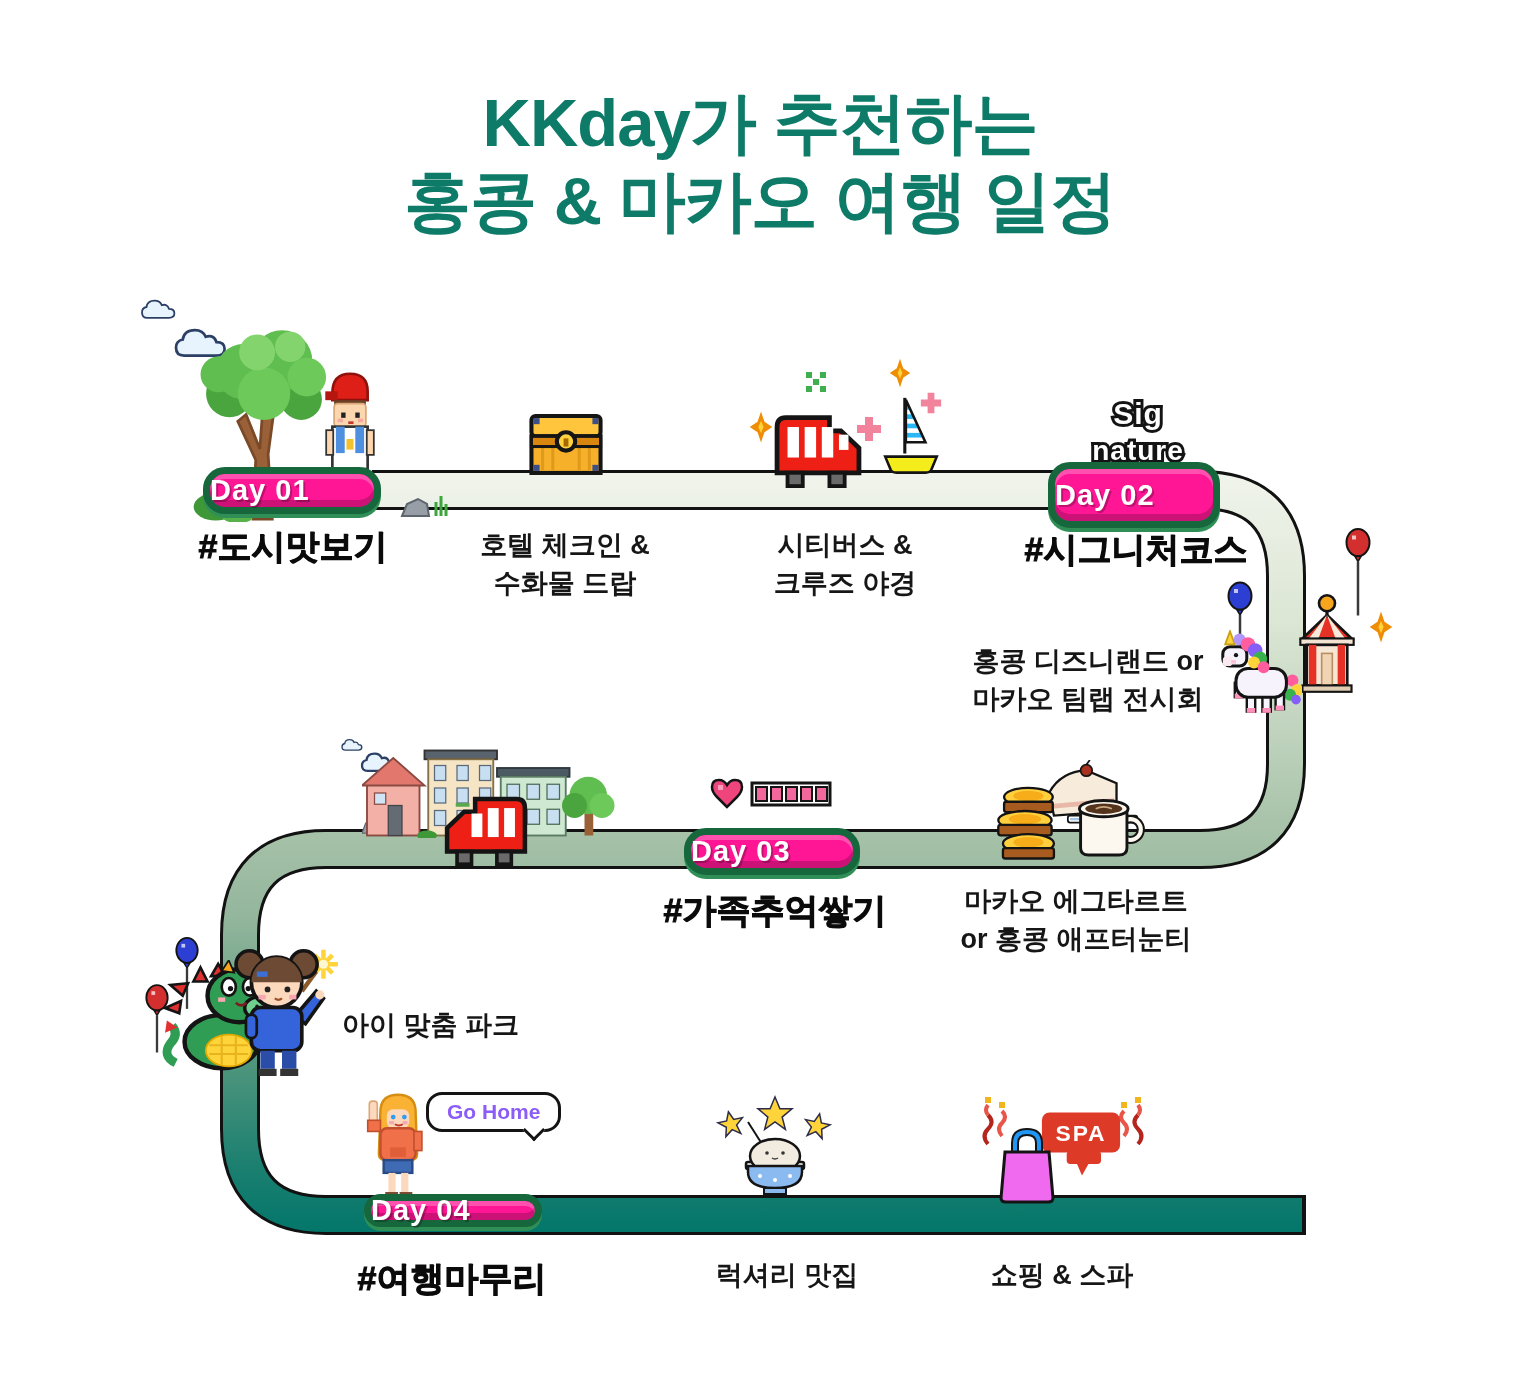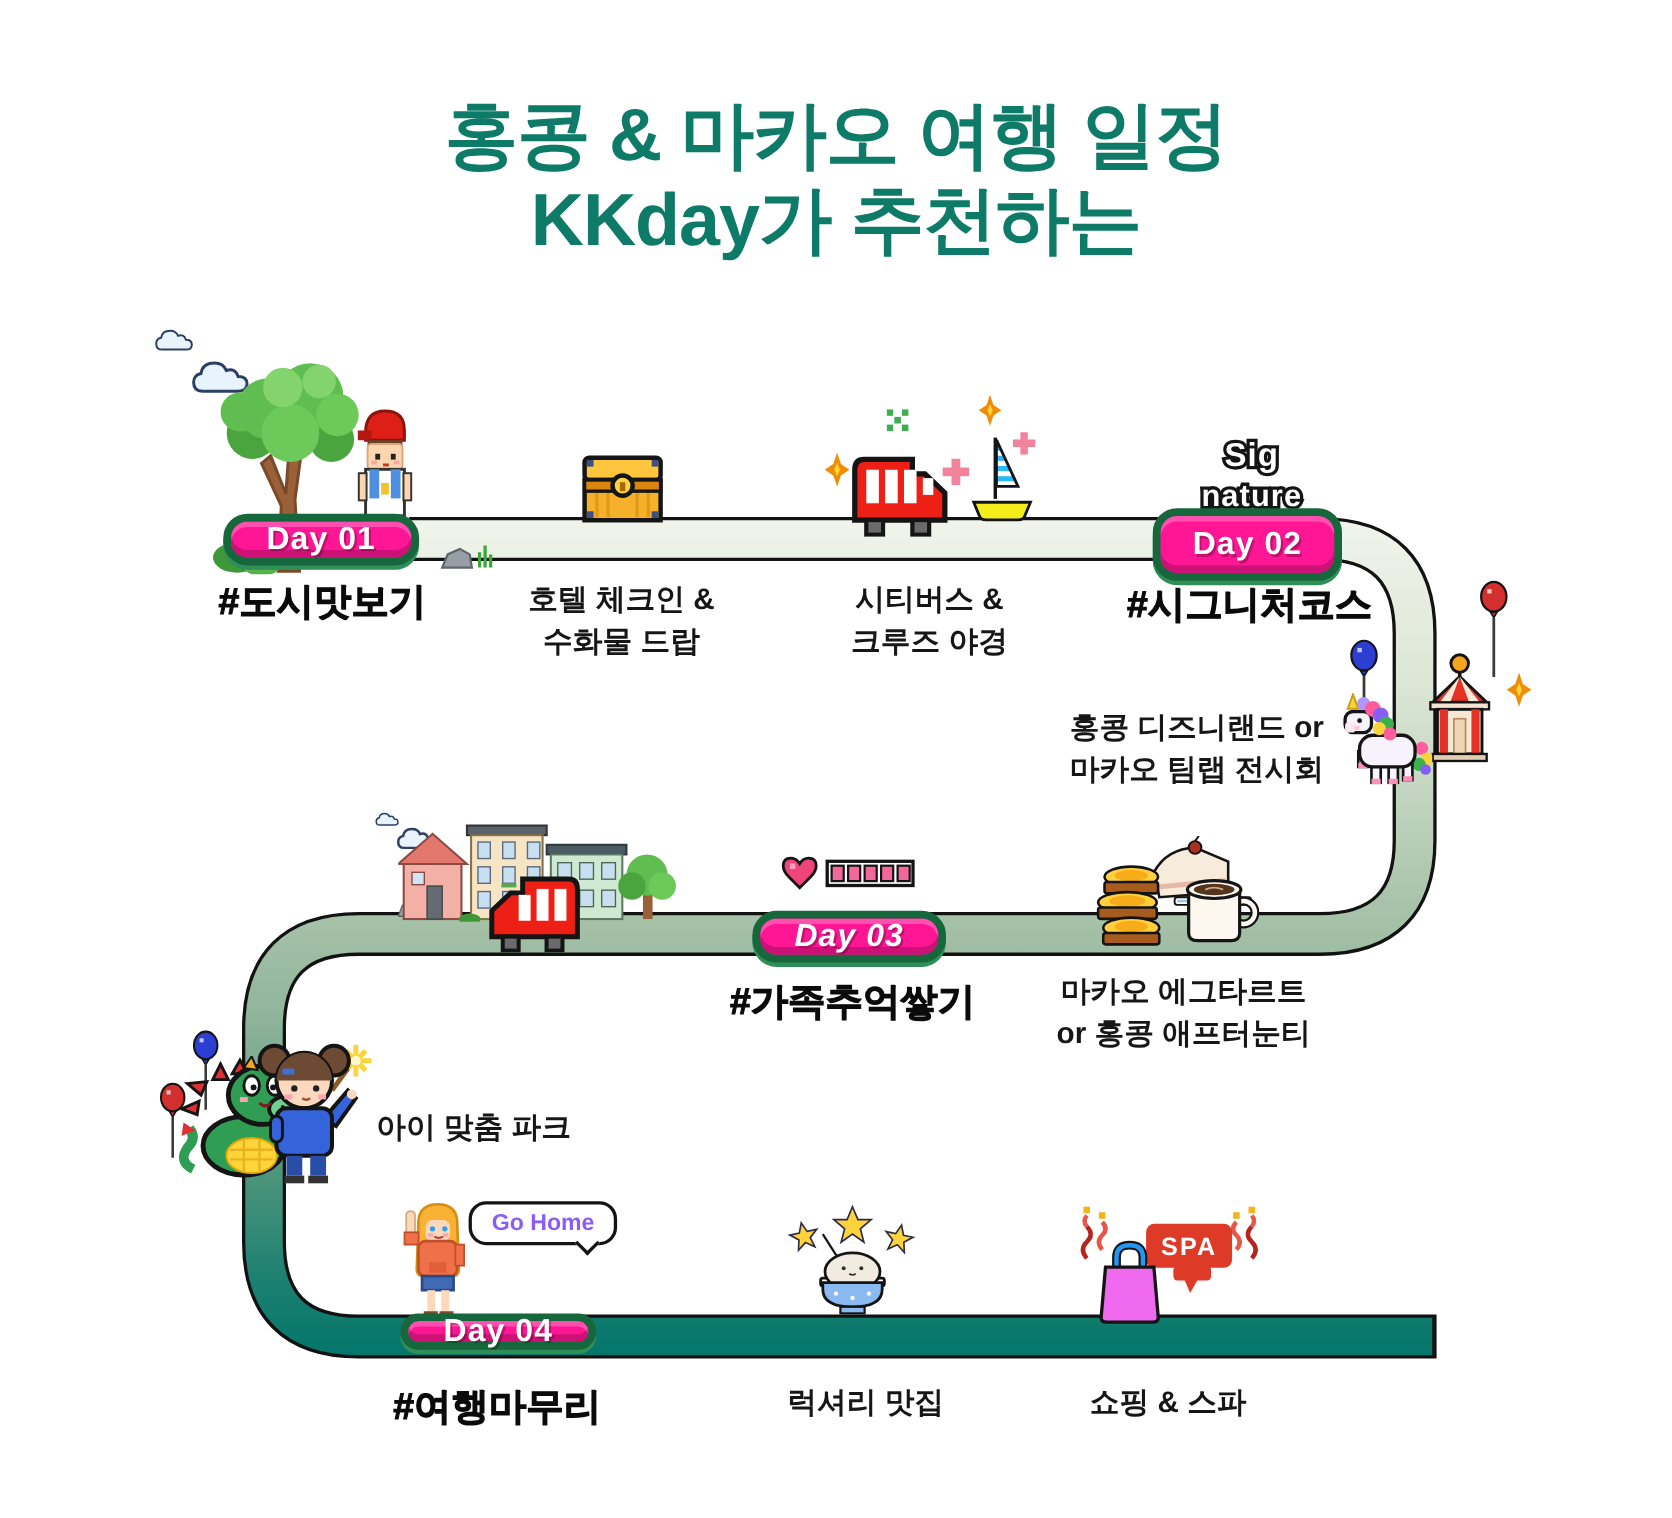--- a/index.html
+++ b/index.html
@@ -4,43 +4,43 @@
 <style>
   html,body{margin:0;padding:0;background:#fff;}
   .canvas{position:relative;width:1520px;height:1380px;background:#fff;overflow:hidden;
           font-family:"Liberation Sans","DejaVu Sans",sans-serif;}
   .title{position:absolute;left:0;right:0;top:84px;text-align:center;color:#0e7b68;
          font-weight:800;font-size:67px;line-height:1.16;letter-spacing:-1px;z-index:6;}
   .route{position:absolute;left:0;top:0;z-index:1;}
   .icon{position:absolute;z-index:3;}
   .icon svg{display:block;width:100%;height:100%;}
   .badge{position:absolute;z-index:5;box-sizing:border-box;background:#ff1695;
-         border:7px solid #17673d;border-radius:22px;display:flex;align-items:center;justify-content:center;
+         border:7px solid #17673d;border-radius:22px;display:flex;align-items:center;
          color:#fff;font-weight:800;font-size:29px;letter-spacing:1px;
          box-shadow:inset 0 -7px 0 rgba(0,0,0,.20),inset 0 5px 0 rgba(255,255,255,.25),0 4px 0 #2f8f57;
          text-shadow:2px 2px 0 rgba(0,0,0,.25);}
   .hashtag{position:absolute;z-index:5;transform:translateX(-50%);white-space:nowrap;
            font-weight:900;font-size:34px;color:#0b0b0b;-webkit-text-stroke:1px #0b0b0b;}
   .stop{position:absolute;z-index:5;transform:translateX(-50%);text-align:center;white-space:pre-line;
         font-size:27px;font-weight:600;color:#161616;line-height:1.42;}
   .stop.left-align{transform:none;text-align:left;}
   .speech{position:absolute;z-index:6;background:#fff;border:3px solid #141414;border-radius:16px;
           padding:5px 18px;font-size:21px;font-weight:800;color:#8b5cf6;white-space:nowrap;}
   .speech .tail{position:absolute;width:13px;height:13px;background:#fff;right:16px;bottom:-9px;
           border-right:3px solid #141414;border-bottom:3px solid #141414;transform:rotate(45deg);}
   .flip{transform:scaleX(-1);}
 </style>
 </head>
 <body>
 
 <div class="canvas">
 
   <div class="title">
+    <div>KKday가 추천하는</div>
     <div>홍콩 &amp; 마카오 여행 일정</div>
-    <div>KKday가 추천하는</div>
   </div>
 
   <svg class="route" width="1520" height="1380" viewBox="0 0 1520 1380">
     <defs>
       <linearGradient id="pg" gradientUnits="userSpaceOnUse" x1="0" y1="470" x2="0" y2="1240">
         <stop offset="0" stop-color="#f1f4ec"></stop>
           <stop offset="0.2" stop-color="#dbe6d4"></stop>
         <stop offset="0.45" stop-color="#aac4ab"></stop>
           <stop offset="0.58" stop-color="#93b69c"></stop>
         <stop offset="0.75" stop-color="#57997f"></stop>
@@ -533,21 +533,21 @@
       <path d="M9 26 H53 L57 72 Q57 76 52 76 H10 Q5 76 5 72 Z" fill="#f06af0" stroke="#141414" stroke-width="3"></path>
     </svg>
   </div>
 
   <div class="badge" style="left:203px;top:467px;width:178px;height:47px;">
     <span>Day 01</span>
   </div>
   <div class="badge" style="left:1048px;top:462px;width:172px;height:66px;">
     <span>Day 02</span>
   </div>
-  <div class="badge" style="left:684px;top:828px;width:176px;height:47px;font-style:italic;">
+  <div class="badge" style="left:684px;top:828px;width:176px;height:47px;">
     <span>Day 03</span>
   </div>
   <div class="badge" style="left:364px;top:1194px;width:178px;height:33px;">
     <span>Day 04</span>
   </div>
 
   <div class="hashtag" style="left:293px;top:524px;">#도시맛보기</div>
   <div class="hashtag" style="left:1136px;top:527px;">#시그니처코스</div>
   <div class="hashtag" style="left:775px;top:888px;">#가족추억쌓기</div>
   <div class="hashtag" style="left:452px;top:1256px;">#여행마무리</div>

